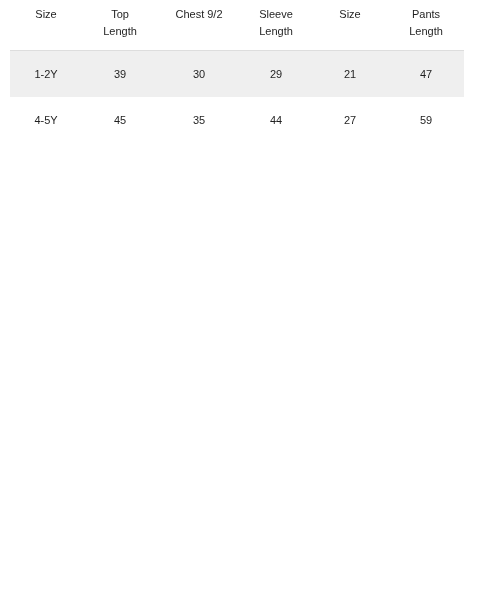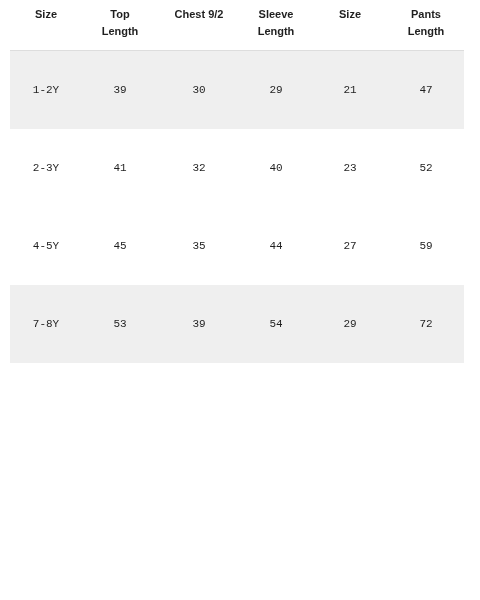--- a/index.html
+++ b/index.html
@@ -33,41 +33,40 @@
 
   .size-table col.c-size      { width: 72px; }
   .size-table col.c-top       { width: 76px; }
   .size-table col.c-chest     { width: 82px; }
   .size-table col.c-sleeve    { width: 72px; }
   .size-table col.c-waist     { width: 76px; }
   .size-table col.c-pants     { width: 76px; }
 
   .size-table thead th {
     font-size: 11px;
-    font-weight: bold;
+    font-weight: normal;
     line-height: 17px;
     text-align: center;
     vertical-align: top;
     padding: 6px 2px 10px 2px;
     color: #1f1f1f;
     border-bottom: 1px solid #dddddd;
     white-space: pre-line;
   }
 
   .size-table tbody td {
     font-size: 11px;
     font-weight: normal;
     line-height: 14px;
     text-align: center;
     vertical-align: middle;
     height: 46px;
-    padding: 16px 2px;
+    padding: 0 2px;
     color: #1f1f1f;
     border: 0;
-    font-family: Liberation Mono, monospace;
   }
 
   .size-table tbody tr.odd  td { background: #efefef; }
   .size-table tbody tr.even td { background: #ffffff; }
 </style>
 </head>
 <body>
 
 <div class="page">
   <table class="size-table">
@@ -95,38 +94,22 @@
     <tbody>
       <tr class="odd">
         <td>1-2Y</td>
         <td>39</td>
         <td>30</td>
         <td>29</td>
         <td>21</td>
         <td>47</td>
       </tr>
       <tr class="even">
-        <td>2-3Y</td>
-        <td>41</td>
-        <td>32</td>
-        <td>40</td>
-        <td>23</td>
-        <td>52</td>
-      </tr>
-      <tr class="even">
         <td>4-5Y</td>
         <td>45</td>
         <td>35</td>
         <td>44</td>
         <td>27</td>
         <td>59</td>
       </tr>
-      <tr class="odd">
-        <td>7-8Y</td>
-        <td>53</td>
-        <td>39</td>
-        <td>54</td>
-        <td>29</td>
-        <td>72</td>
-      </tr>
     </tbody>
   </table>
 </div>
 
 </body></html>

